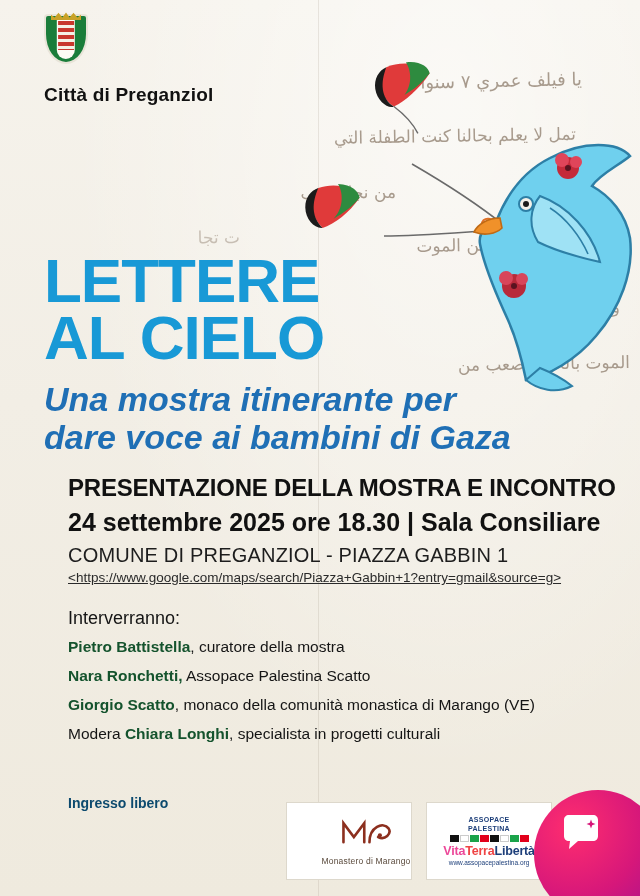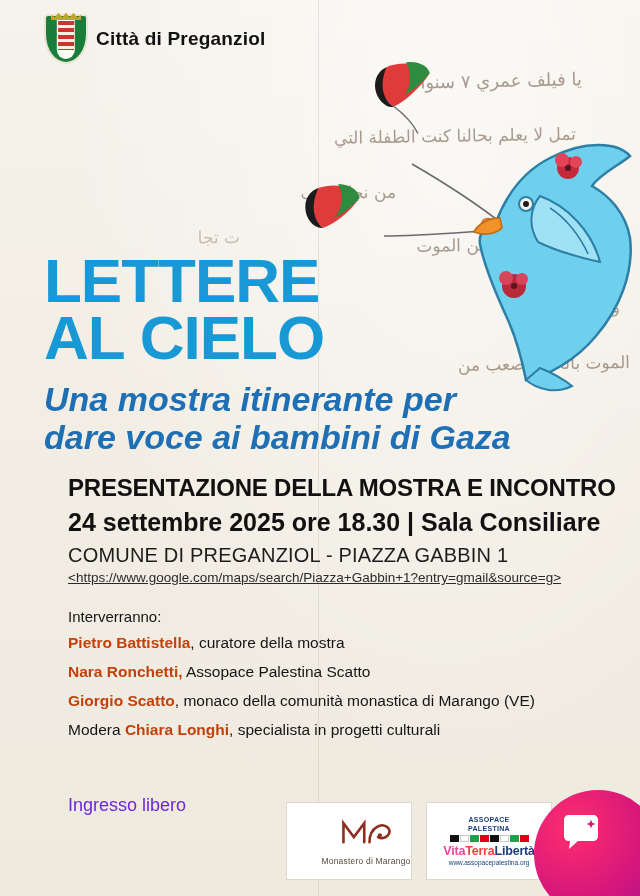--- a/index.html
+++ b/index.html
@@ -36,22 +36,23 @@
     letter-spacing:1px;
     white-space:nowrap;
     direction:rtl;
     opacity:.85;
     transform-origin:left center;
   }
 
   
   .header {
     position:absolute; left:44px; top:14px;
-    display:flex; align-items:center; gap:8px;
+    display:flex; gap:20px;
     z-index:6;
+    flex-direction:column;
   }
   .crest {
     width:44px; height:50px;
     position:relative;
   }
   .crest .shield {
     position:absolute; inset:0;
     background:#1a7d3a;
     border:2px solid #e8e4d8;
     border-radius:4px 4px 22px 22px / 4px 4px 30px 30px;
@@ -116,26 +117,26 @@
     top:544px;
     font-size:20px; color:#1d1d1d; letter-spacing:.2px;
   }
   .maplink {
     top:570px;
     font-size:13.5px; color:#2a2a2a;
   }
   .maplink a { color:#2a2a2a; text-decoration:underline; }
 
   .speakers { top:608px; z-index:5; }
-  .speakers .lead { font-size:15px; color:#151515; margin-bottom:9px; }
+  .speakers .lead { font-size:18px; color:#151515; margin-bottom:9px; }
   .sp-row { font-size:15.5px; color:#151515; margin-bottom:11px; }
-  .sp-row b { color:#c2410c; }
+  .sp-row b { color:#14532d; }
   .ingresso {
     top:795px;
-    font-size:18px; font-weight:normal; color:#6d28d9;
+    font-size:14px; font-weight:bold; color:#0c4a6e;
   }
 
   
   .logos { position:absolute; left:286px; top:802px; display:flex; gap:14px; z-index:5; }
   .logo-box {
     width:126px; height:78px; background:#fff;
     border:1px solid #ddd8cc;
     display:flex; flex-direction:column; align-items:center; justify-content:center;
     gap:10px;
     padding-left:34px;

